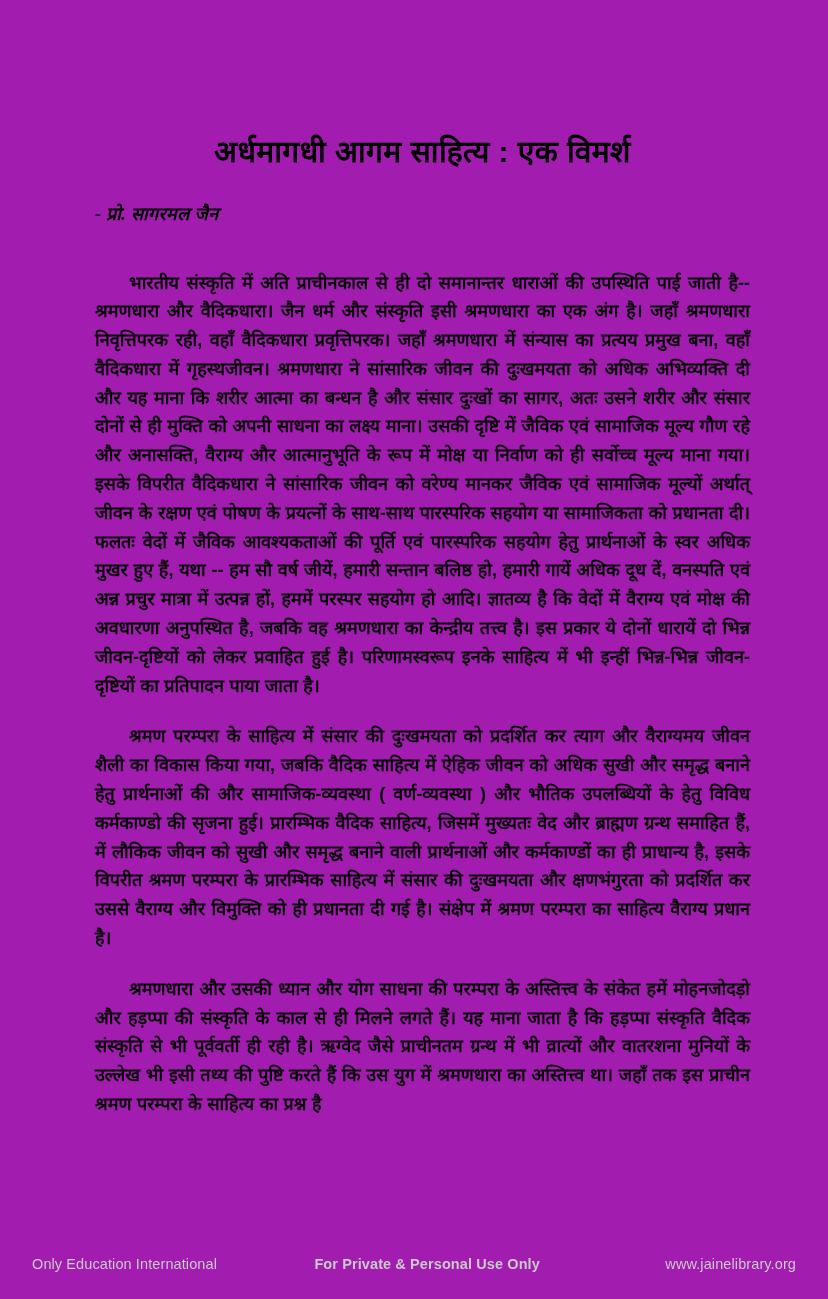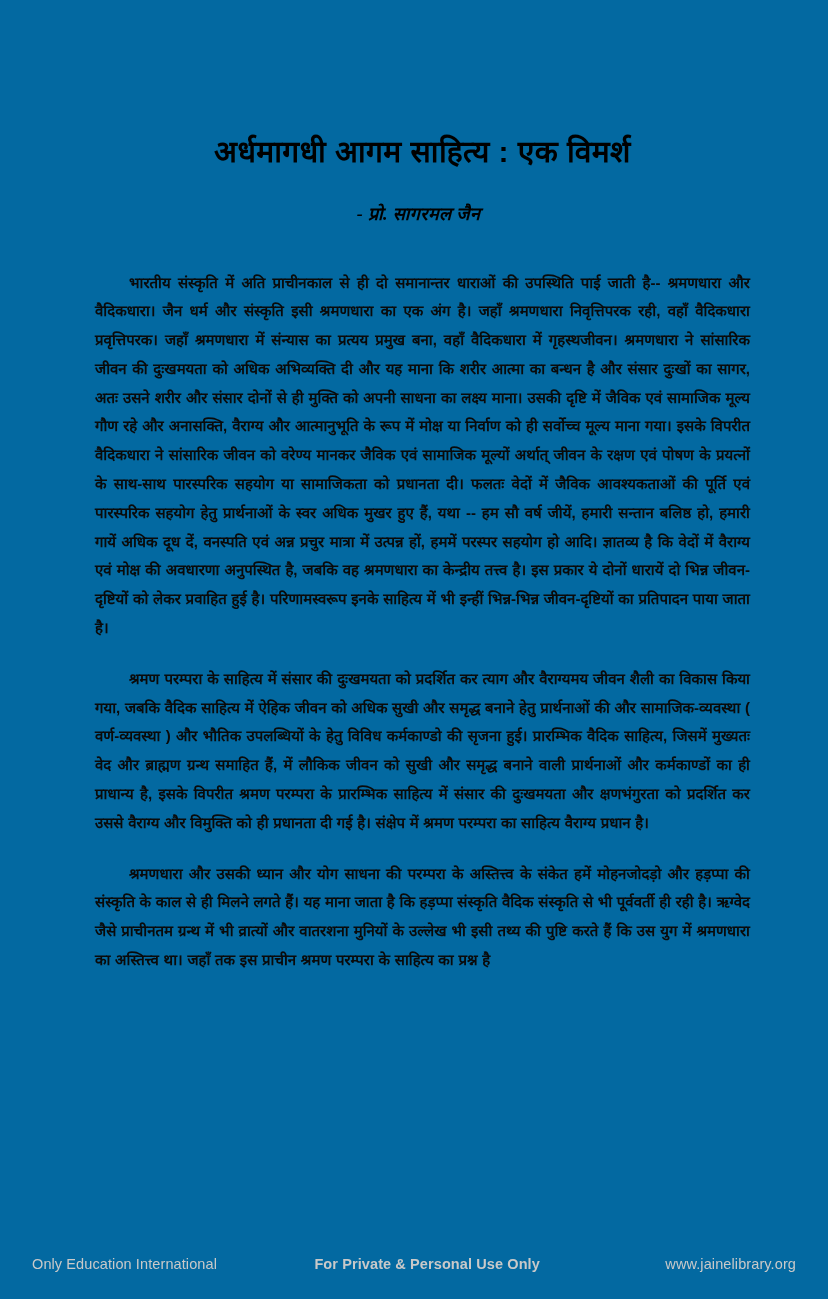--- a/index.html
+++ b/index.html
@@ -7,21 +7,21 @@
     margin: 0;
     padding: 0;
     background: #ffffff;
   }
 
   .page {
     position: relative;
     width: 828px;
     height: 1299px;
     margin: 0 auto;
-    background: #0369a1;
+    background: #a21caf;
     overflow: hidden;
     box-sizing: border-box;
   }
 
   
   .content {
     position: absolute;
     left: 95px;
     top: 0;
     width: 655px;
@@ -43,36 +43,36 @@
     margin: 0;
     white-space: nowrap;
   }
 
   .byline {
     font-family: "Liberation Serif", "DejaVu Serif", serif;
     font-weight: 700;
     font-style: italic;
     font-size: 18px;
     color: #000000;
-    text-align: center;
+    text-align: left;
     margin: 0;
     padding-top: 30px;
     padding-right: 8px;
     letter-spacing: 0.3px;
   }
 
   
   .body-text {
     padding-top: 44px;
   }
 
   .para {
     font-family: "Liberation Sans", "DejaVu Sans", sans-serif;
     font-weight: 600;
-    font-size: 15px;
+    font-size: 18px;
     line-height: 28.8px;
     color: #0a0a0a;
     text-align: justify;
     text-justify: inter-word;
     margin: 0 0 22px 0;
     text-indent: 34px;
     word-spacing: 0.5px;
     -webkit-font-smoothing: none;
   }
 

